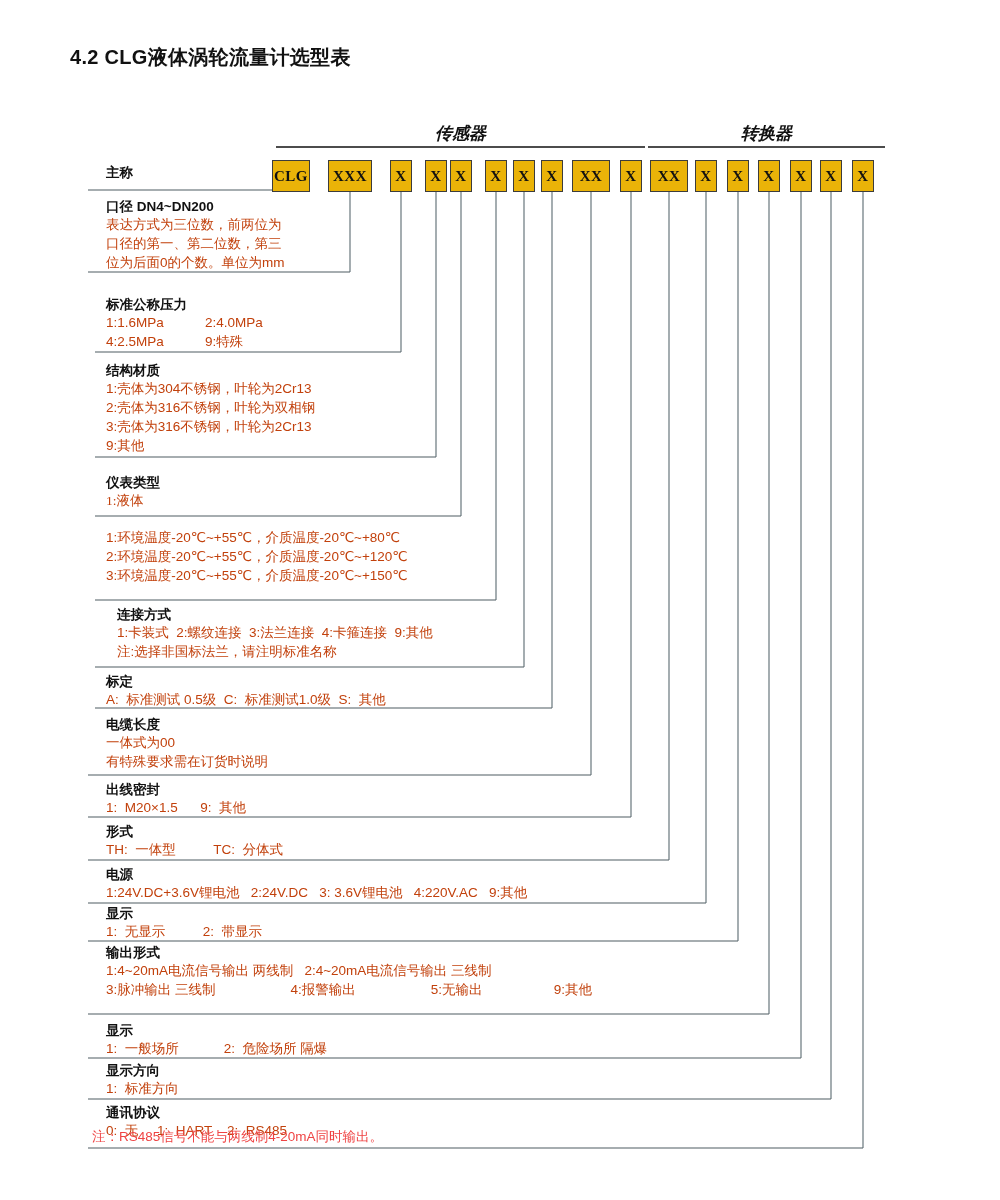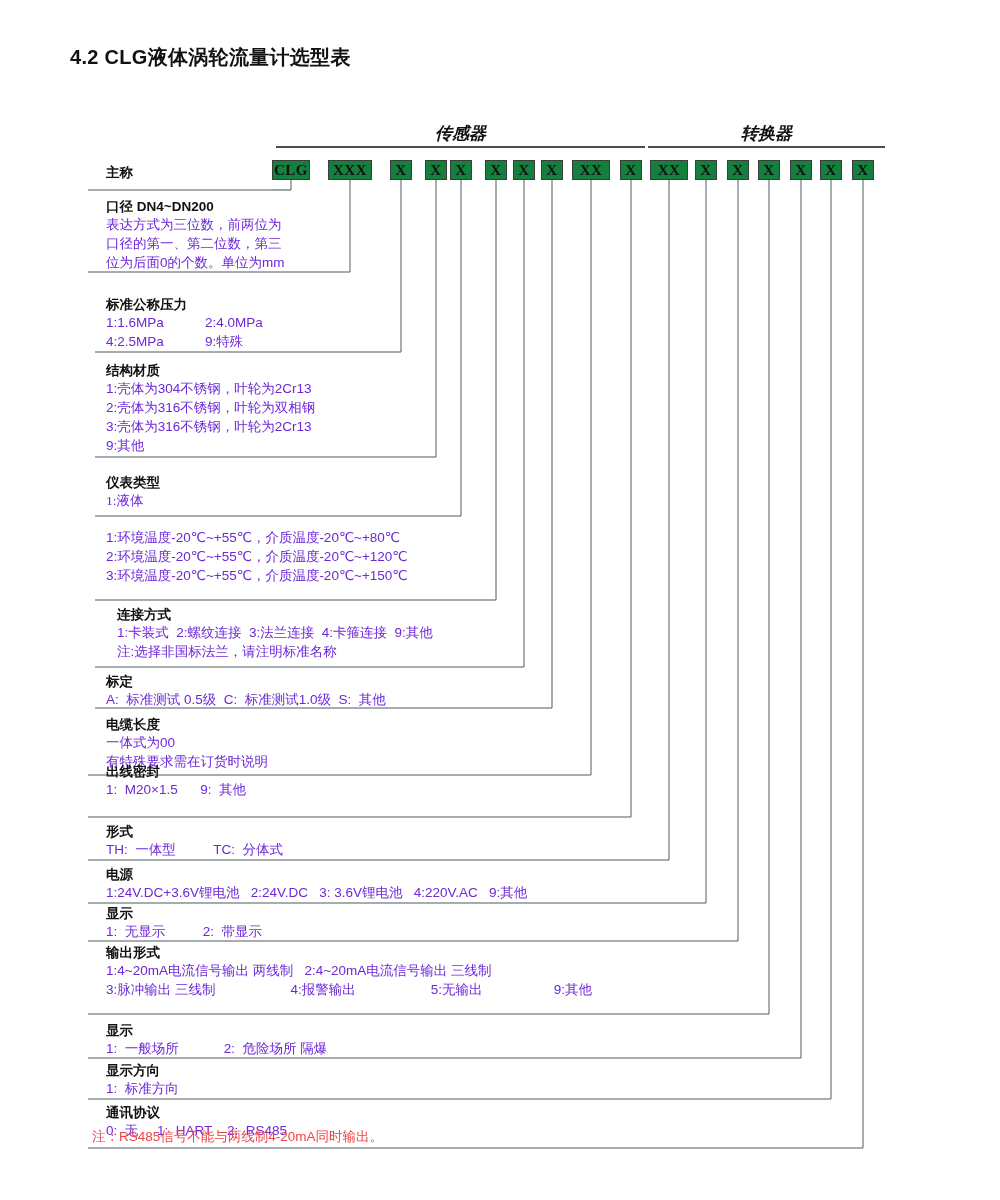--- a/index.html
+++ b/index.html
@@ -28,39 +28,39 @@
 
   
   .group-label{
     position:absolute;font-size:17px;font-weight:700;color:#111;
     text-align:center;white-space:nowrap;font-style:italic;
   }
 
   
   .codebox{
     position:absolute;
-    height:20px;
+    height:32px;
     box-sizing:border-box;
     border:1.2px solid #3c3c3c;
-    background:#15803d;
+    background:#eab308;
     display:flex;align-items:center;justify-content:center;
     font-family:"Liberation Serif","DejaVu Serif",serif;
     font-size:15px;font-weight:600;color:#111;
     letter-spacing:.5px;
     line-height:1;
   }
 
   
   .sec{position:absolute;left:106px;}
   .sec .hd{
     font-size:13.5px;font-weight:600;color:#111;
     line-height:17px;white-space:nowrap;
   }
   .sec .ln{
-    font-size:13.5px;color:#6d28d9;
+    font-size:13.5px;color:#c2410c;
     line-height:19px;white-space:pre;
   }
 
   .footnote{
     position:absolute;left:92px;
     font-size:13.5px;color:#ef4444;white-space:nowrap;
   }
 </style>
 </head>
 <body>
@@ -170,21 +170,21 @@
       </div>
       <div class="sec" style="top: 673px;">
         <div class="hd">标定</div>
         <div class="ln">A:  标准测试 0.5级  C:  标准测试1.0级  S:  其他</div>
       </div>
       <div class="sec" style="top: 716px;">
         <div class="hd">电缆长度</div>
         <div class="ln">一体式为00</div>
         <div class="ln">有特殊要求需在订货时说明</div>
       </div>
-      <div class="sec" style="top: 763px;">
+      <div class="sec" style="top: 781px;">
         <div class="hd">出线密封</div>
         <div class="ln">1:  M20×1.5      9:  其他</div>
       </div>
       <div class="sec" style="top: 823px;">
         <div class="hd">形式</div>
         <div class="ln">TH:  一体型          TC:  分体式</div>
       </div>
       <div class="sec" style="top: 866px;">
         <div class="hd">电源</div>
         <div class="ln">1:24V.DC+3.6V锂电池   2:24V.DC   3: 3.6V锂电池   4:220V.AC   9:其他</div>

